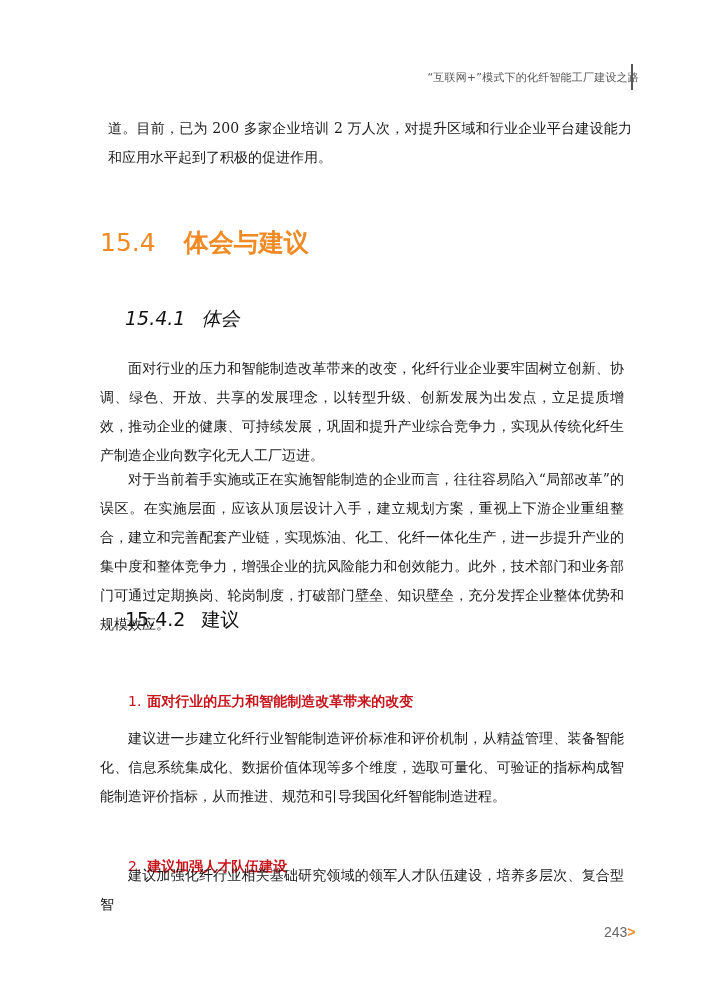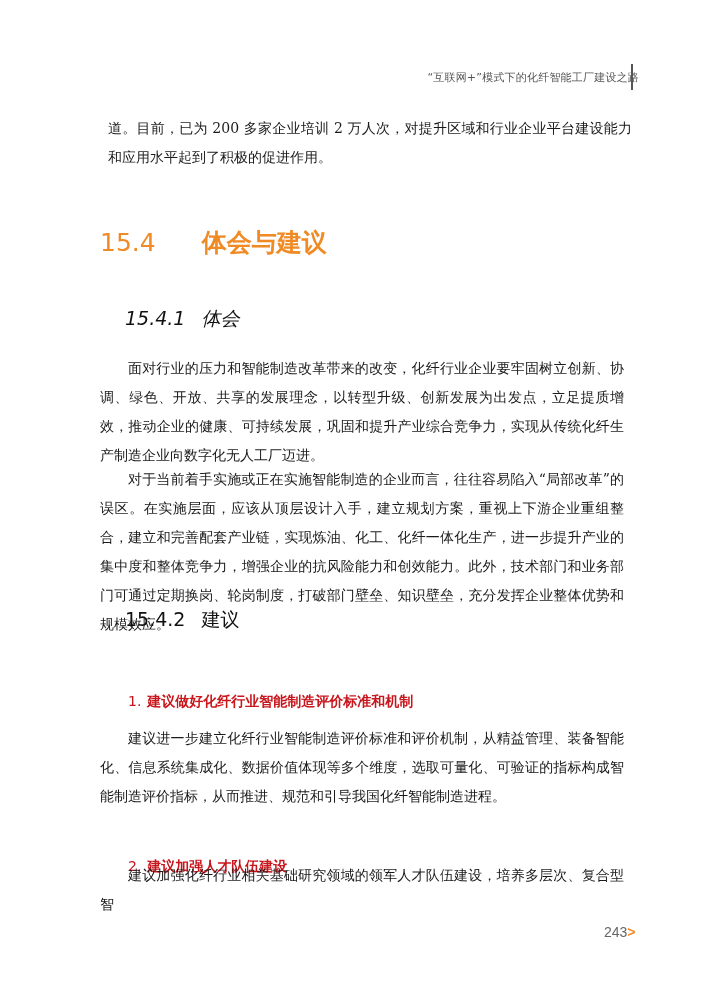--- a/index.html
+++ b/index.html
@@ -6,21 +6,21 @@
   body { width: 721px; height: 1005px; position: relative; overflow: hidden;
          font-family: "DejaVu Serif", "Liberation Serif", serif; color: #1a1a1a; }
   .running-header { position: absolute; right: 82px; top: 70px; font-family: "DejaVu Sans", "Liberation Sans", sans-serif;
                     font-size: 11px; color: #555; letter-spacing: 0.2px; }
   .header-bar { position: absolute; left: 631px; top: 64px; width: 2px; height: 26px; background: #555; }
   .para { position: absolute; left: 100px; width: 524px; font-size: 14px; line-height: 29px; text-align: justify;
           text-align-last: left; }
   .indent { text-indent: 28px; }
   .h1 { position: absolute; left: 100px; top: 226px; font-family: "DejaVu Sans", "Liberation Sans", sans-serif;
         font-size: 25px; color: #f08a24; }
-  .h1 .num { font-weight: normal; margin-right: 46px; }
+  .h1 .num { font-weight: normal; margin-right: 28px; }
   .h1 .txt { font-weight: bold; margin-top: 45px; }
   .h2 { position: absolute; left: 125px; font-family: "DejaVu Sans", "Liberation Sans", sans-serif;
         font-size: 19px; color: #111; }
   .h2 .num { margin-right: 16px; }
   .h3 { position: absolute; left: 128px; font-family: "DejaVu Sans", "Liberation Sans", sans-serif;
         font-size: 14px; color: #c8161d; font-weight: bold; }
   .h3 .num { font-weight: normal; margin-right: 6px; }
   .page-number { position: absolute; left: 604px; top: 924px; font-family: Liberation Sans, sans-serif;
                  font-size: 14px; color: #666; }
   .page-arrow { color: #f08a24; font-weight: bold; }
@@ -42,21 +42,21 @@
 </div>
 
 <div class="para indent" style="top:354px;">面对行业的压力和智能制造改革带来的改变，化纤行业企业要牢固树立创新、协调、绿色、开放、共享的发展理念，以转型升级、创新发展为出发点，立足提质增效，推动企业的健康、可持续发展，巩固和提升产业综合竞争力，实现从传统化纤生产制造企业向数字化无人工厂迈进。</div>
 <div class="para indent" style="top:465px;">对于当前着手实施或正在实施智能制造的企业而言，往往容易陷入“局部改革”的误区。在实施层面，应该从顶层设计入手，建立规划方案，重视上下游企业重组整合，建立和完善配套产业链，实现炼油、化工、化纤一体化生产，进一步提升产业的集中度和整体竞争力，增强企业的抗风险能力和创效能力。此外，技术部门和业务部门可通过定期换岗、轮岗制度，打破部门壁垒、知识壁垒，充分发挥企业整体优势和规模效应。</div>
 
 <div class="h2" style="top:607px;">
   <span class="num">15.4.2</span><span>建议</span>
 </div>
 
 <div class="h3" style="top:693px;">
-  <span class="num">1.</span><span>建议做好化纤行业智能制造评价标准和机制</span>
+  <span class="num">1.</span><span>面对行业的压力和智能制造改革带来的改变</span>
 </div>
 <div class="para indent" style="top:724px;">建议进一步建立化纤行业智能制造评价标准和评价机制，从精益管理、装备智能化、信息系统集成化、数据价值体现等多个维度，选取可量化、可验证的指标构成智能制造评价指标，从而推进、规范和引导我国化纤智能制造进程。</div>
 
 <div class="h3" style="top:858px;">
   <span class="num">2.</span><span>建议加强人才队伍建设</span>
 </div>
 <div class="para indent" style="top:861px;">建议加强化纤行业相关基础研究领域的领军人才队伍建设，培养多层次、复合型智</div>
 
 <div class="page-number">
   <span>243</span><span class="page-arrow">&gt;</span>

